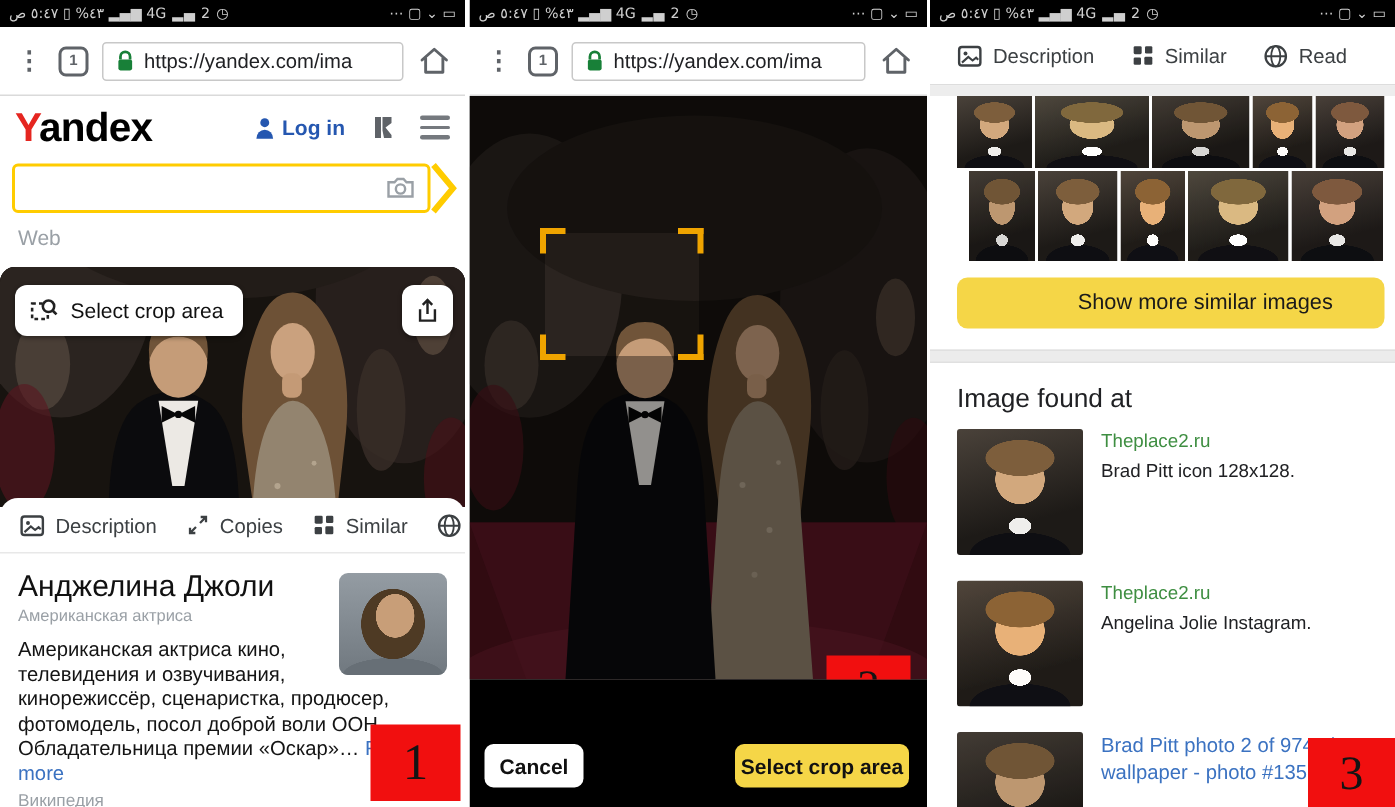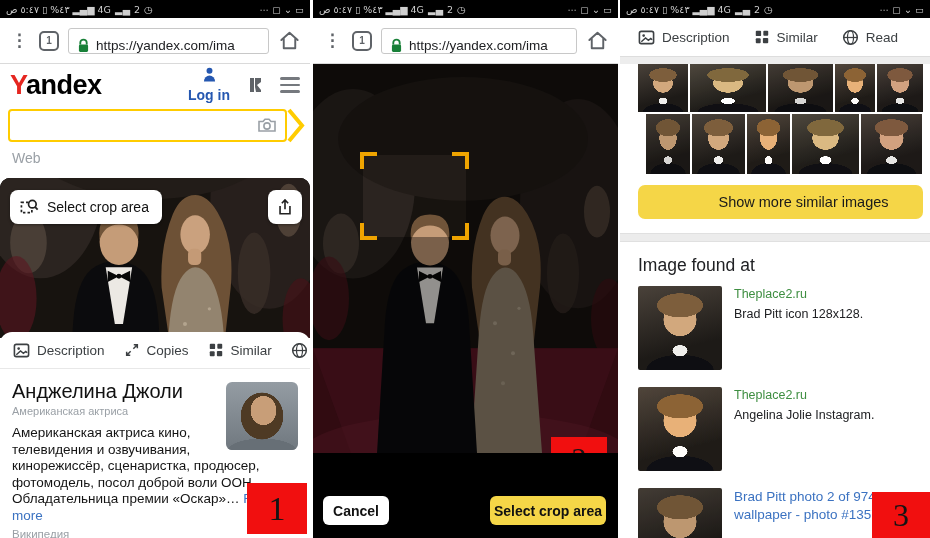--- a/index.html
+++ b/index.html
@@ -11,29 +11,29 @@
   #panel3 { left:620px; width:310px; }
 
   
   .status { height:18px; background:#000; color:#cfcfcf; font-size:9.5px; display:flex; align-items:center; justify-content:space-between; padding:0 6px; font-family:"DejaVu Sans", sans-serif; }
   .bidi { direction:ltr; unicode-bidi:bidi-override; letter-spacing:.5px; }
 
   
   .browser { height:46px; background:#fff; border-bottom:1px solid #dadada; display:flex; align-items:center; gap:9px; padding:0 9px; }
   .kebab { font-size:17px; color:#5f6368; line-height:1; font-weight:bold; padding:0 2px; }
   .tabbox { width:20px; height:20px; border:2px solid #5f6368; border-radius:5px; font-size:10px; color:#5f6368; font-weight:bold; display:flex; align-items:center; justify-content:center; }
-  .urlpill { flex:1; height:26px; border:1px solid #c8c8c8; border-radius:3px; background:#fff; display:flex; align-items:flex-end; gap:7px; padding:0 9px; overflow:hidden; }
+  .urlpill { flex:1; height:26px; border:1px solid #c8c8c8; border-radius:3px; background:#fff; display:flex; align-items:center; gap:7px; padding:0 9px; overflow:hidden; }
   .urltext { font-size:13.5px; color:#202124; white-space:nowrap; }
 
   
   .yheader { height:42px; display:flex; align-items:center; padding:0 10px; }
   .ylogo { font-size:27px; font-weight:bold; letter-spacing:-.5px; color:#000; }
   .ylogo .yred { color:#e52620; }
   .yspacer { flex:1; }
-  .login { display:flex; align-items:center; gap:5px; color:#2557b0; font-weight:bold; font-size:14px; margin-right:16px;flex-direction:column; }
+  .login { display:flex; align-items:center; gap:5px; color:#2557b0; font-weight:bold; font-size:14px; margin-right:16px; }
   .hamb { display:flex; flex-direction:column; gap:4px; margin-left:16px; }
   .hamb span { width:20px; height:2.5px; background:#75797e; border-radius:2px; }
 
   
   .searchrow { height:38px; display:flex; align-items:center; padding:0 4px 0 8px; }
   .searchbox { flex:1; height:33px; border:2px solid #fc0; border-radius:4px; display:flex; align-items:center; justify-content:flex-end; padding:0 8px; background:#fff; }
   .tabsrow { height:34px; display:flex; align-items:flex-start; gap:15px; padding:6px 0 0 12px; font-size:14px; color:#9aa0a6;flex-direction:column; }
   .tabsrow .wtab { padding-bottom:5px; }
   .tabsrow .active { color:#111; font-weight:bold; border-bottom:5px solid #000; }
 

